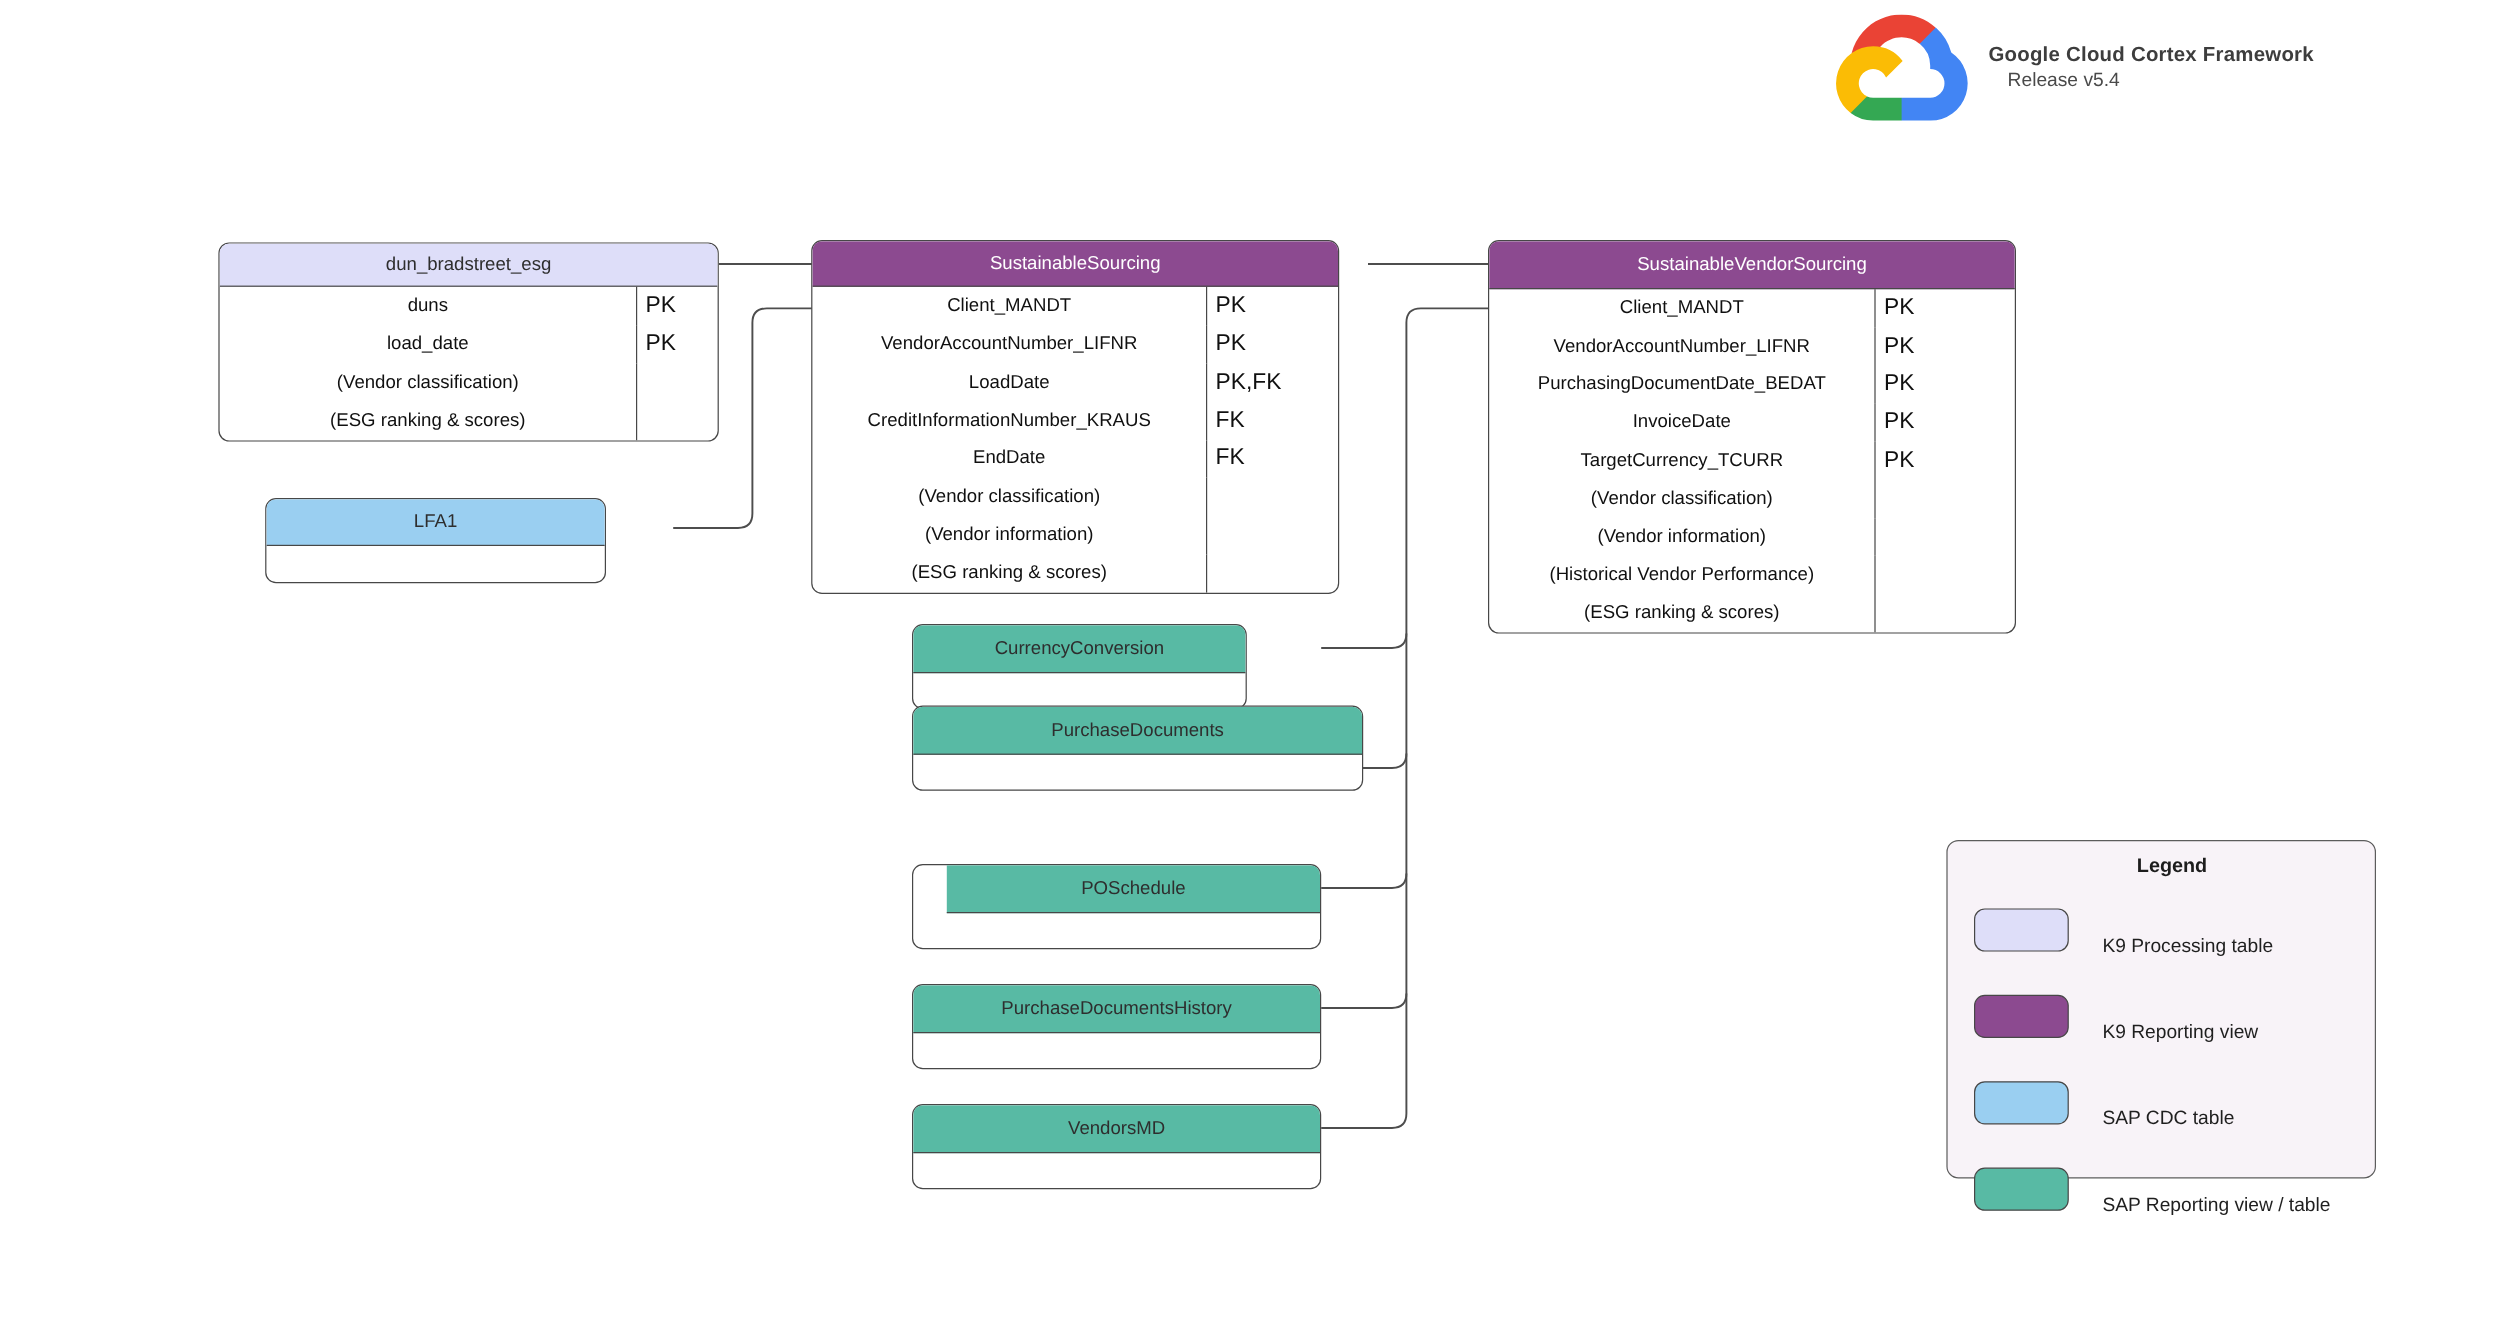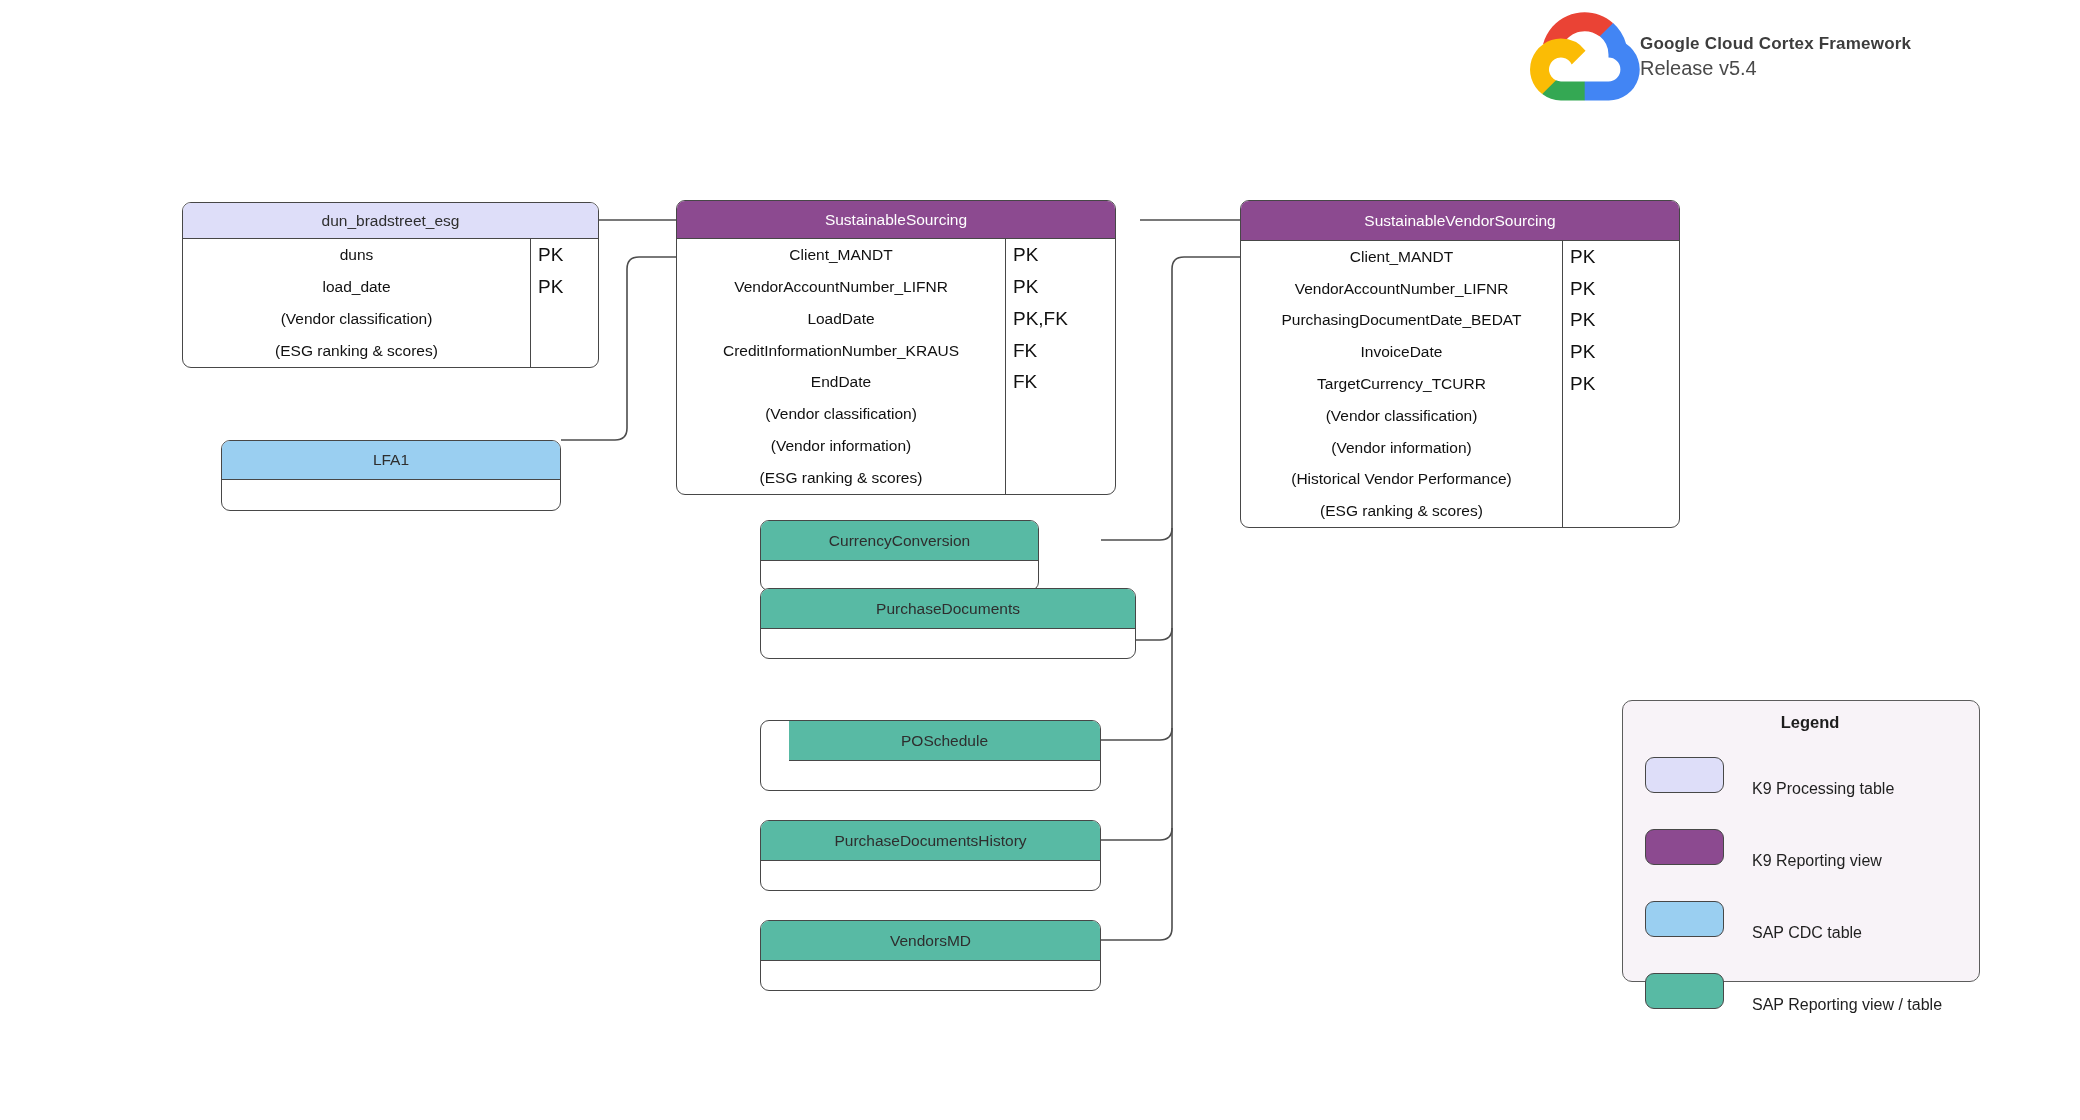--- a/index.html
+++ b/index.html
@@ -3,24 +3,24 @@
 <meta charset="utf-8">
 <style>
   html,body { margin:0; padding:0; background:#ffffff; }
   body { font-family:"Liberation Sans", sans-serif; }
   .canvas { position:relative; width:2080px; height:1120px; background:#ffffff; overflow:hidden; }
 
   .connectors { position:absolute; left:0; top:0; width:2080px; height:1120px; }
   .connectors path { fill:none; stroke:#4d4d4d; stroke-width:1.6; }
 
   
-  .brand { position:absolute; left:1529px; top:12px; display:flex; align-items:center; }
+  .brand { position:absolute; left:1529px; top:12px; display:flex; align-items:center; gap:17px; }
   .brand-text { display:flex; flex-direction:column; }
   .brand-title { font-size:17px; font-weight:bold; color:#3d3d3d; letter-spacing:.2px; }
-  .brand-sub { font-size:20px; color:#4a4a4a; margin-top:3px; }
+  .brand-sub { font-size:16px; color:#4a4a4a; margin-top:3px;margin-left:16px; }
 
   
   .er-table { position:absolute; box-sizing:border-box; background:#ffffff;
               border:1.6px solid #474747; border-radius:9px; overflow:hidden;
               display:flex; flex-direction:column; }
   .er-header { height:var(--hh,38px); flex:0 0 var(--hh,38px); box-sizing:border-box;
                display:flex; align-items:center; justify-content:center;
                font-size:15.5px; border-bottom:1.6px solid #474747; }
   .er-body { flex:1; display:flex; flex-direction:column; }
   .er-row { flex:1; display:flex; }
@@ -85,21 +85,21 @@
           <div class="er-name">(Vendor classification)</div>
           <div class="er-key"></div>
         </div>
         <div class="er-row">
           <div class="er-name">(ESG ranking &amp; scores)</div>
           <div class="er-key"></div>
         </div>
       </div>
     </div>
 
-  <div class="er-table" style="left:221px; top:440px; width:340px; height:71px;gap:43px; --hh:39px;">
+  <div class="er-table" style="left:221px; top:415px; width:284px; height:71px;gap:43px; --hh:39px;">
       <div class="er-header" style="background: rgb(154, 207, 241); color: rgb(46, 46, 46);">LFA1</div>
       <div class="er-body"></div>
     </div>
 
   <div class="er-table" style="left:676px; top:200px; width:440px; height:295px; --hh:38px; --keyw:110px;">
       <div class="er-header" style="background: rgb(140, 74, 144); color: rgb(255, 255, 255);">SustainableSourcing</div>
       <div class="er-body">
         <div class="er-row">
           <div class="er-name">Client_MANDT</div>
           <div class="er-key">PK</div>

